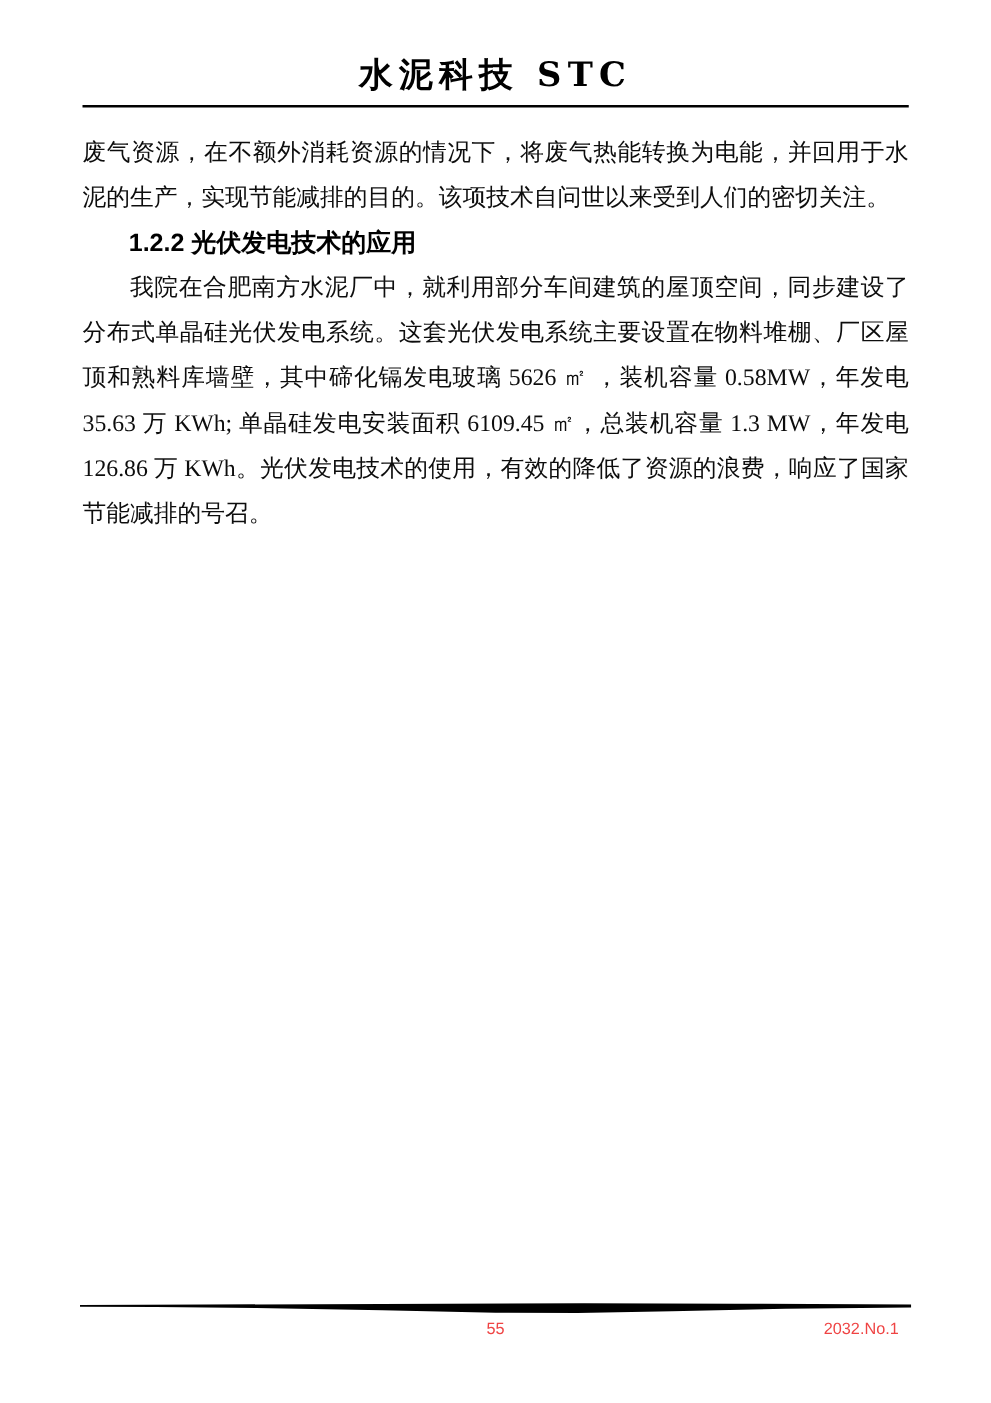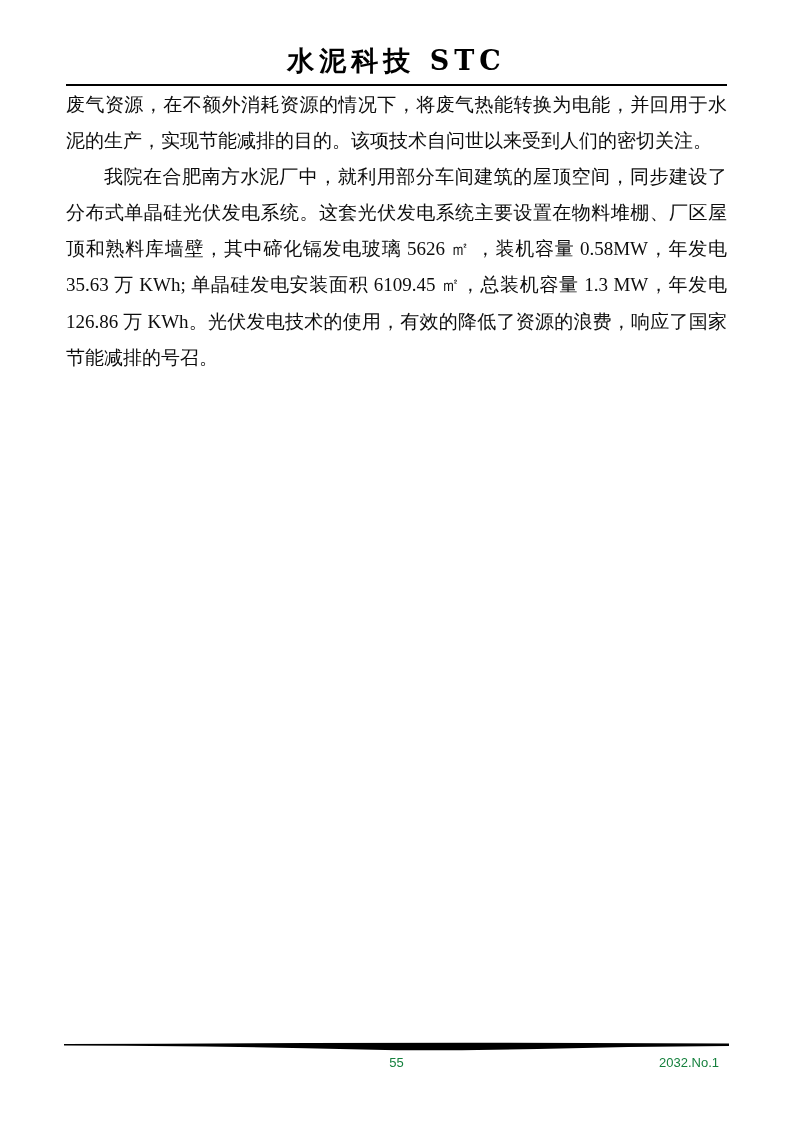--- a/index.html
+++ b/index.html
@@ -23,21 +23,21 @@
     line-height: 34px;
     letter-spacing: 5px;
     color: #000000;
   }
   .header-rule {
     margin-top: 6px;
     border-bottom: 2.5px solid #000000;
     height: 0;
   }
   .body-text {
-    padding: 1px 66px 0 66px;
+    padding: 19px 66px 0 66px;
     font-size: 19px;
     line-height: 36.1px;
     text-align: justify;
     text-justify: inter-ideograph;
     color: #0d0d0d;
   }
   .body-text p {
     margin: 0;
     text-indent: 2em;
   }
@@ -63,21 +63,21 @@
     display: block;
     width: 100%;
     height: 11px;
   }
   .footer-meta {
     position: relative;
     height: 20px;
     margin-top: 1px;
     font-family: "Liberation Sans", "DejaVu Sans", sans-serif;
     font-size: 13px;
-    color: #15803d;
+    color: #ef4444;
   }
   .page-number {
     position: absolute;
     left: 50%;
     transform: translateX(-50%);
     top: 1px;
   }
   .issue-label {
     position: absolute;
     right: 10px;
@@ -89,20 +89,21 @@
 
 <div class="page">
 
   <div class="header">
     <div class="journal-title">水泥科技 STC</div>
     <div class="header-rule"></div>
   </div>
 
   <div class="body-text">
     <p class="continued">废气资源，在不额外消耗资源的情况下，将废气热能转换为电能，并回用于水泥的生产，实现节能减排的目的。该项技术自问世以来受到人们的密切关注。</p>
+    <h3 class="section-heading">1.2.2 光伏发电技术的应用</h3>
     <p>我院在合肥南方水泥厂中，就利用部分车间建筑的屋顶空间，同步建设了分布式单晶硅光伏发电系统。这套光伏发电系统主要设置在物料堆棚、厂区屋顶和熟料库墙壁，其中碲化镉发电玻璃 5626 ㎡ ，装机容量 0.58MW，年发电 35.63 万 KWh; 单晶硅发电安装面积 6109.45 ㎡，总装机容量 1.3 MW，年发电 126.86 万 KWh。光伏发电技术的使用，有效的降低了资源的浪费，响应了国家节能减排的号召。</p>
   </div>
 
   <div class="footer">
     <svg class="footer-rule-svg" viewBox="0 0 660 10" preserveAspectRatio="none" aria-hidden="true">
       <polygon fill="#000000" points="
         0,1.9 100,1.5 240,1.0 400,0.6 520,0.9 660,1.4
         660,3.6 560,4.6 470,6.4 395,7.6 330,7.4 240,5.6 140,4.0 60,3.3 0,3.1"></polygon>
     </svg>
     <div class="footer-meta">

